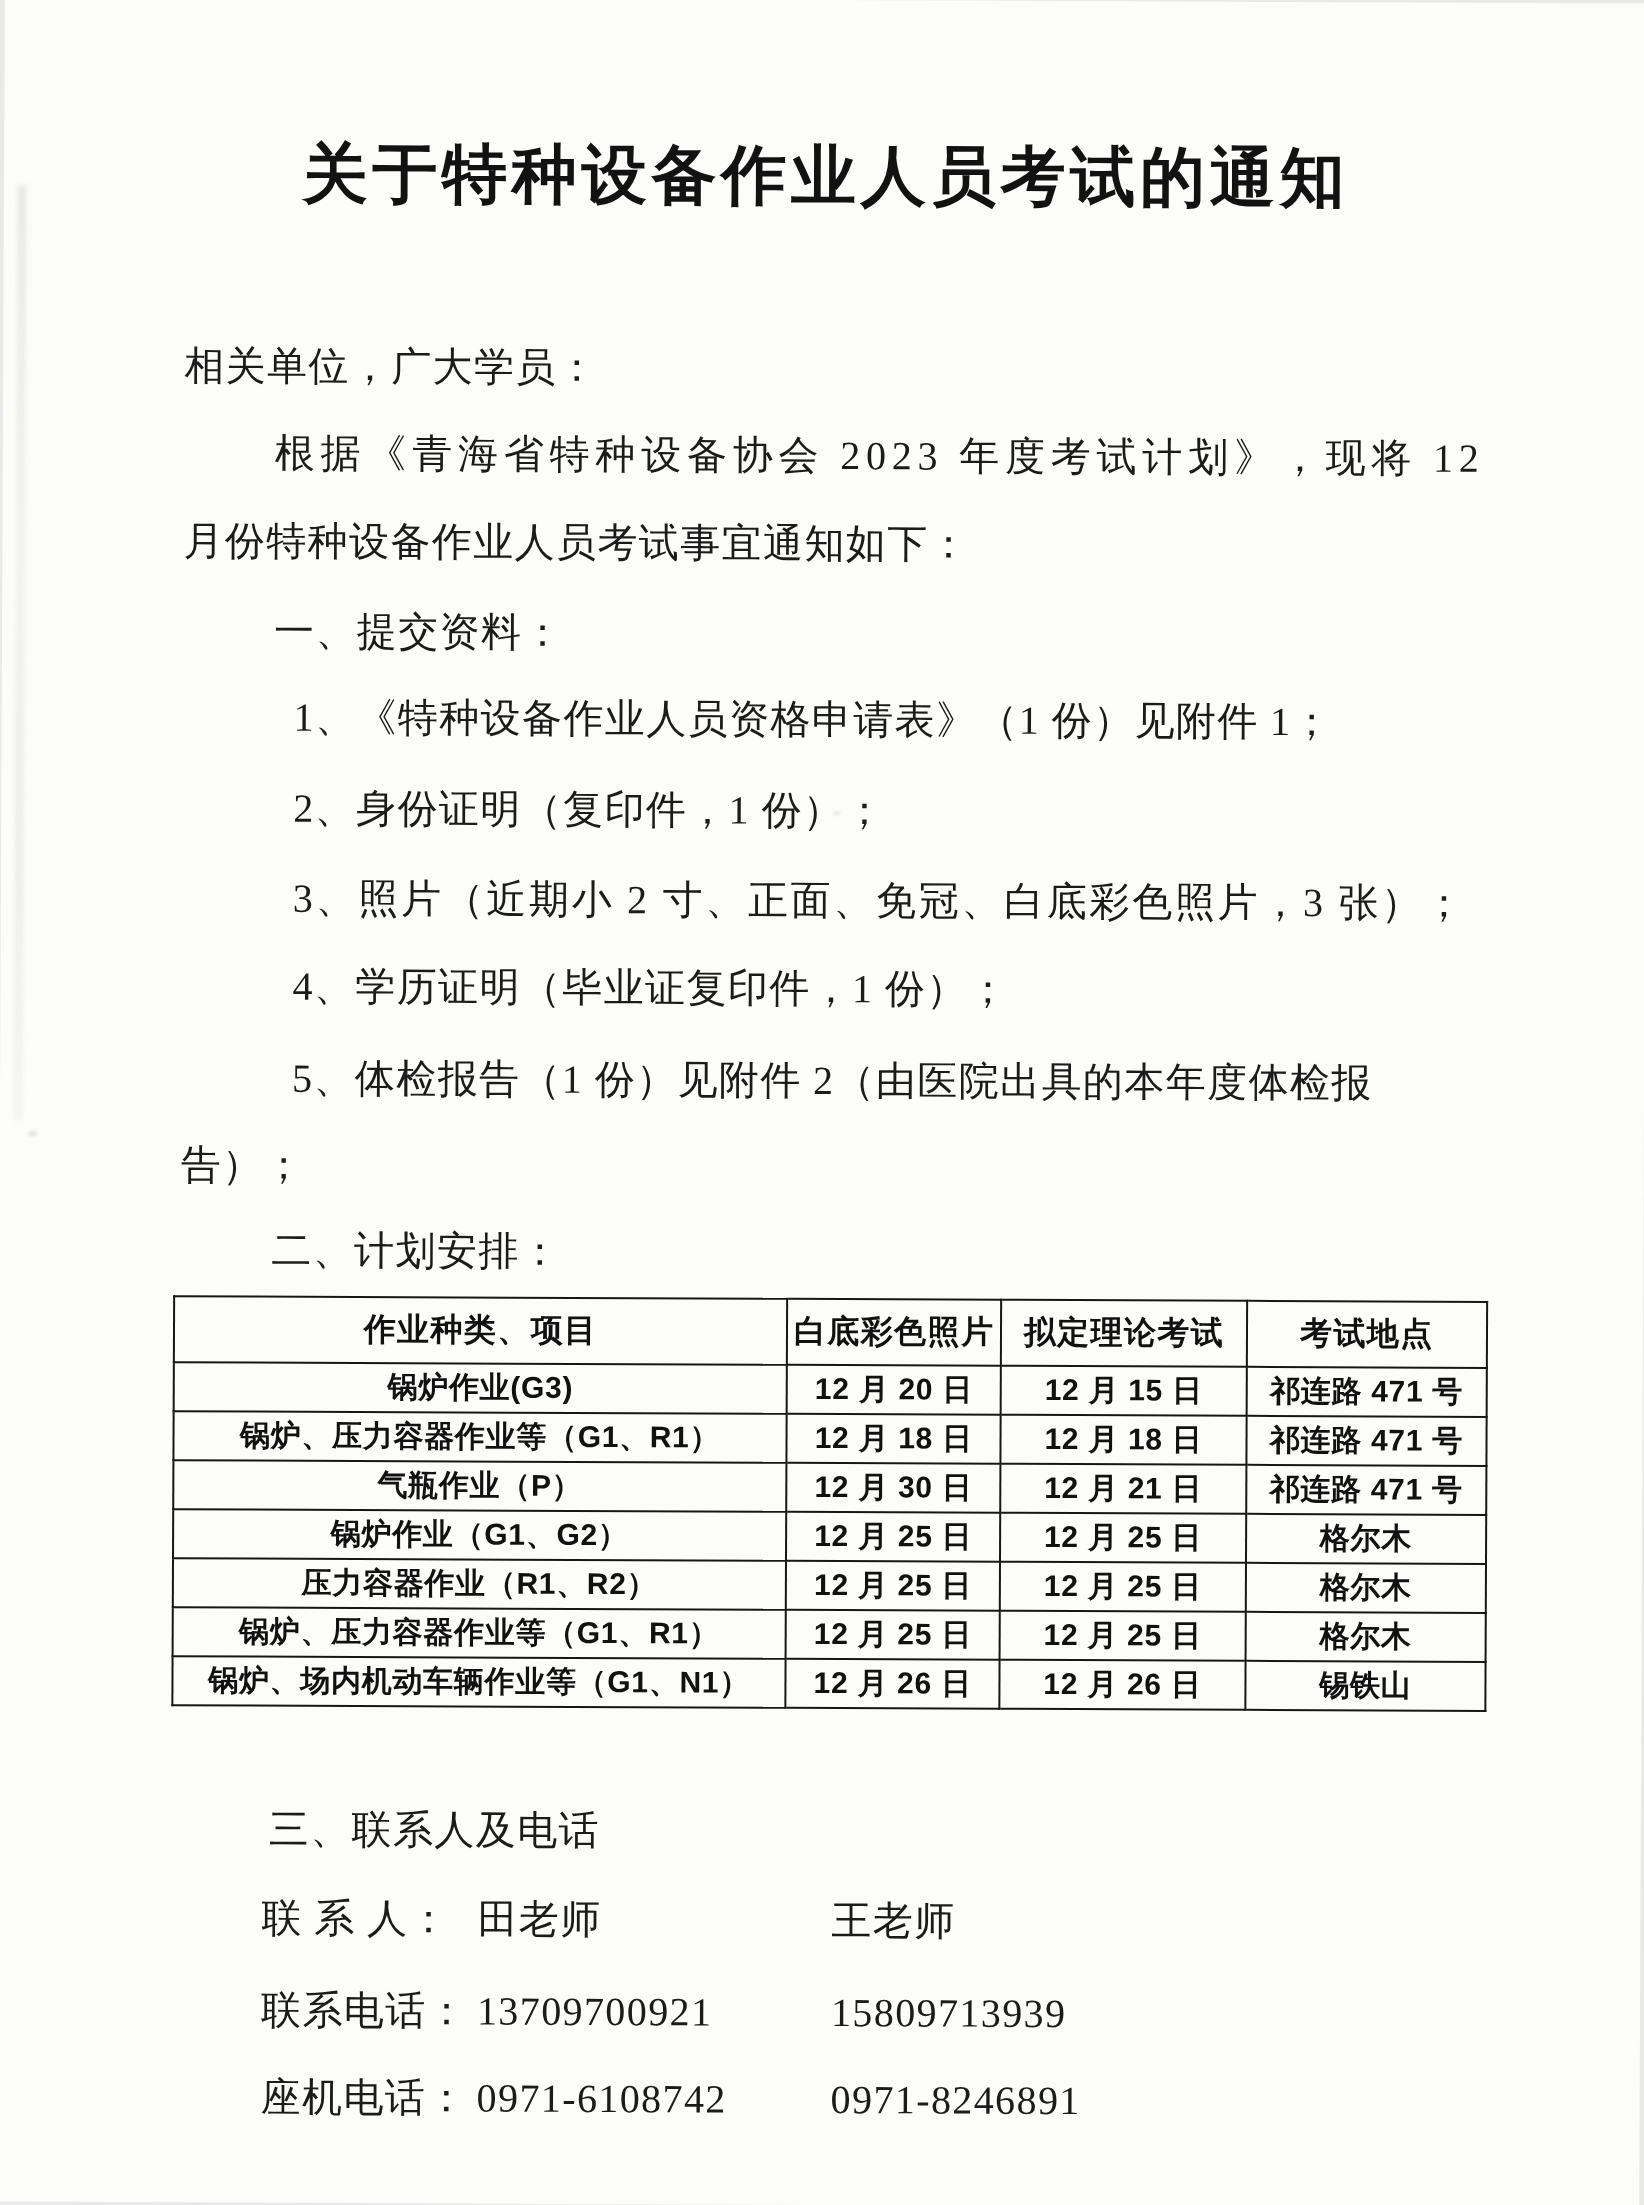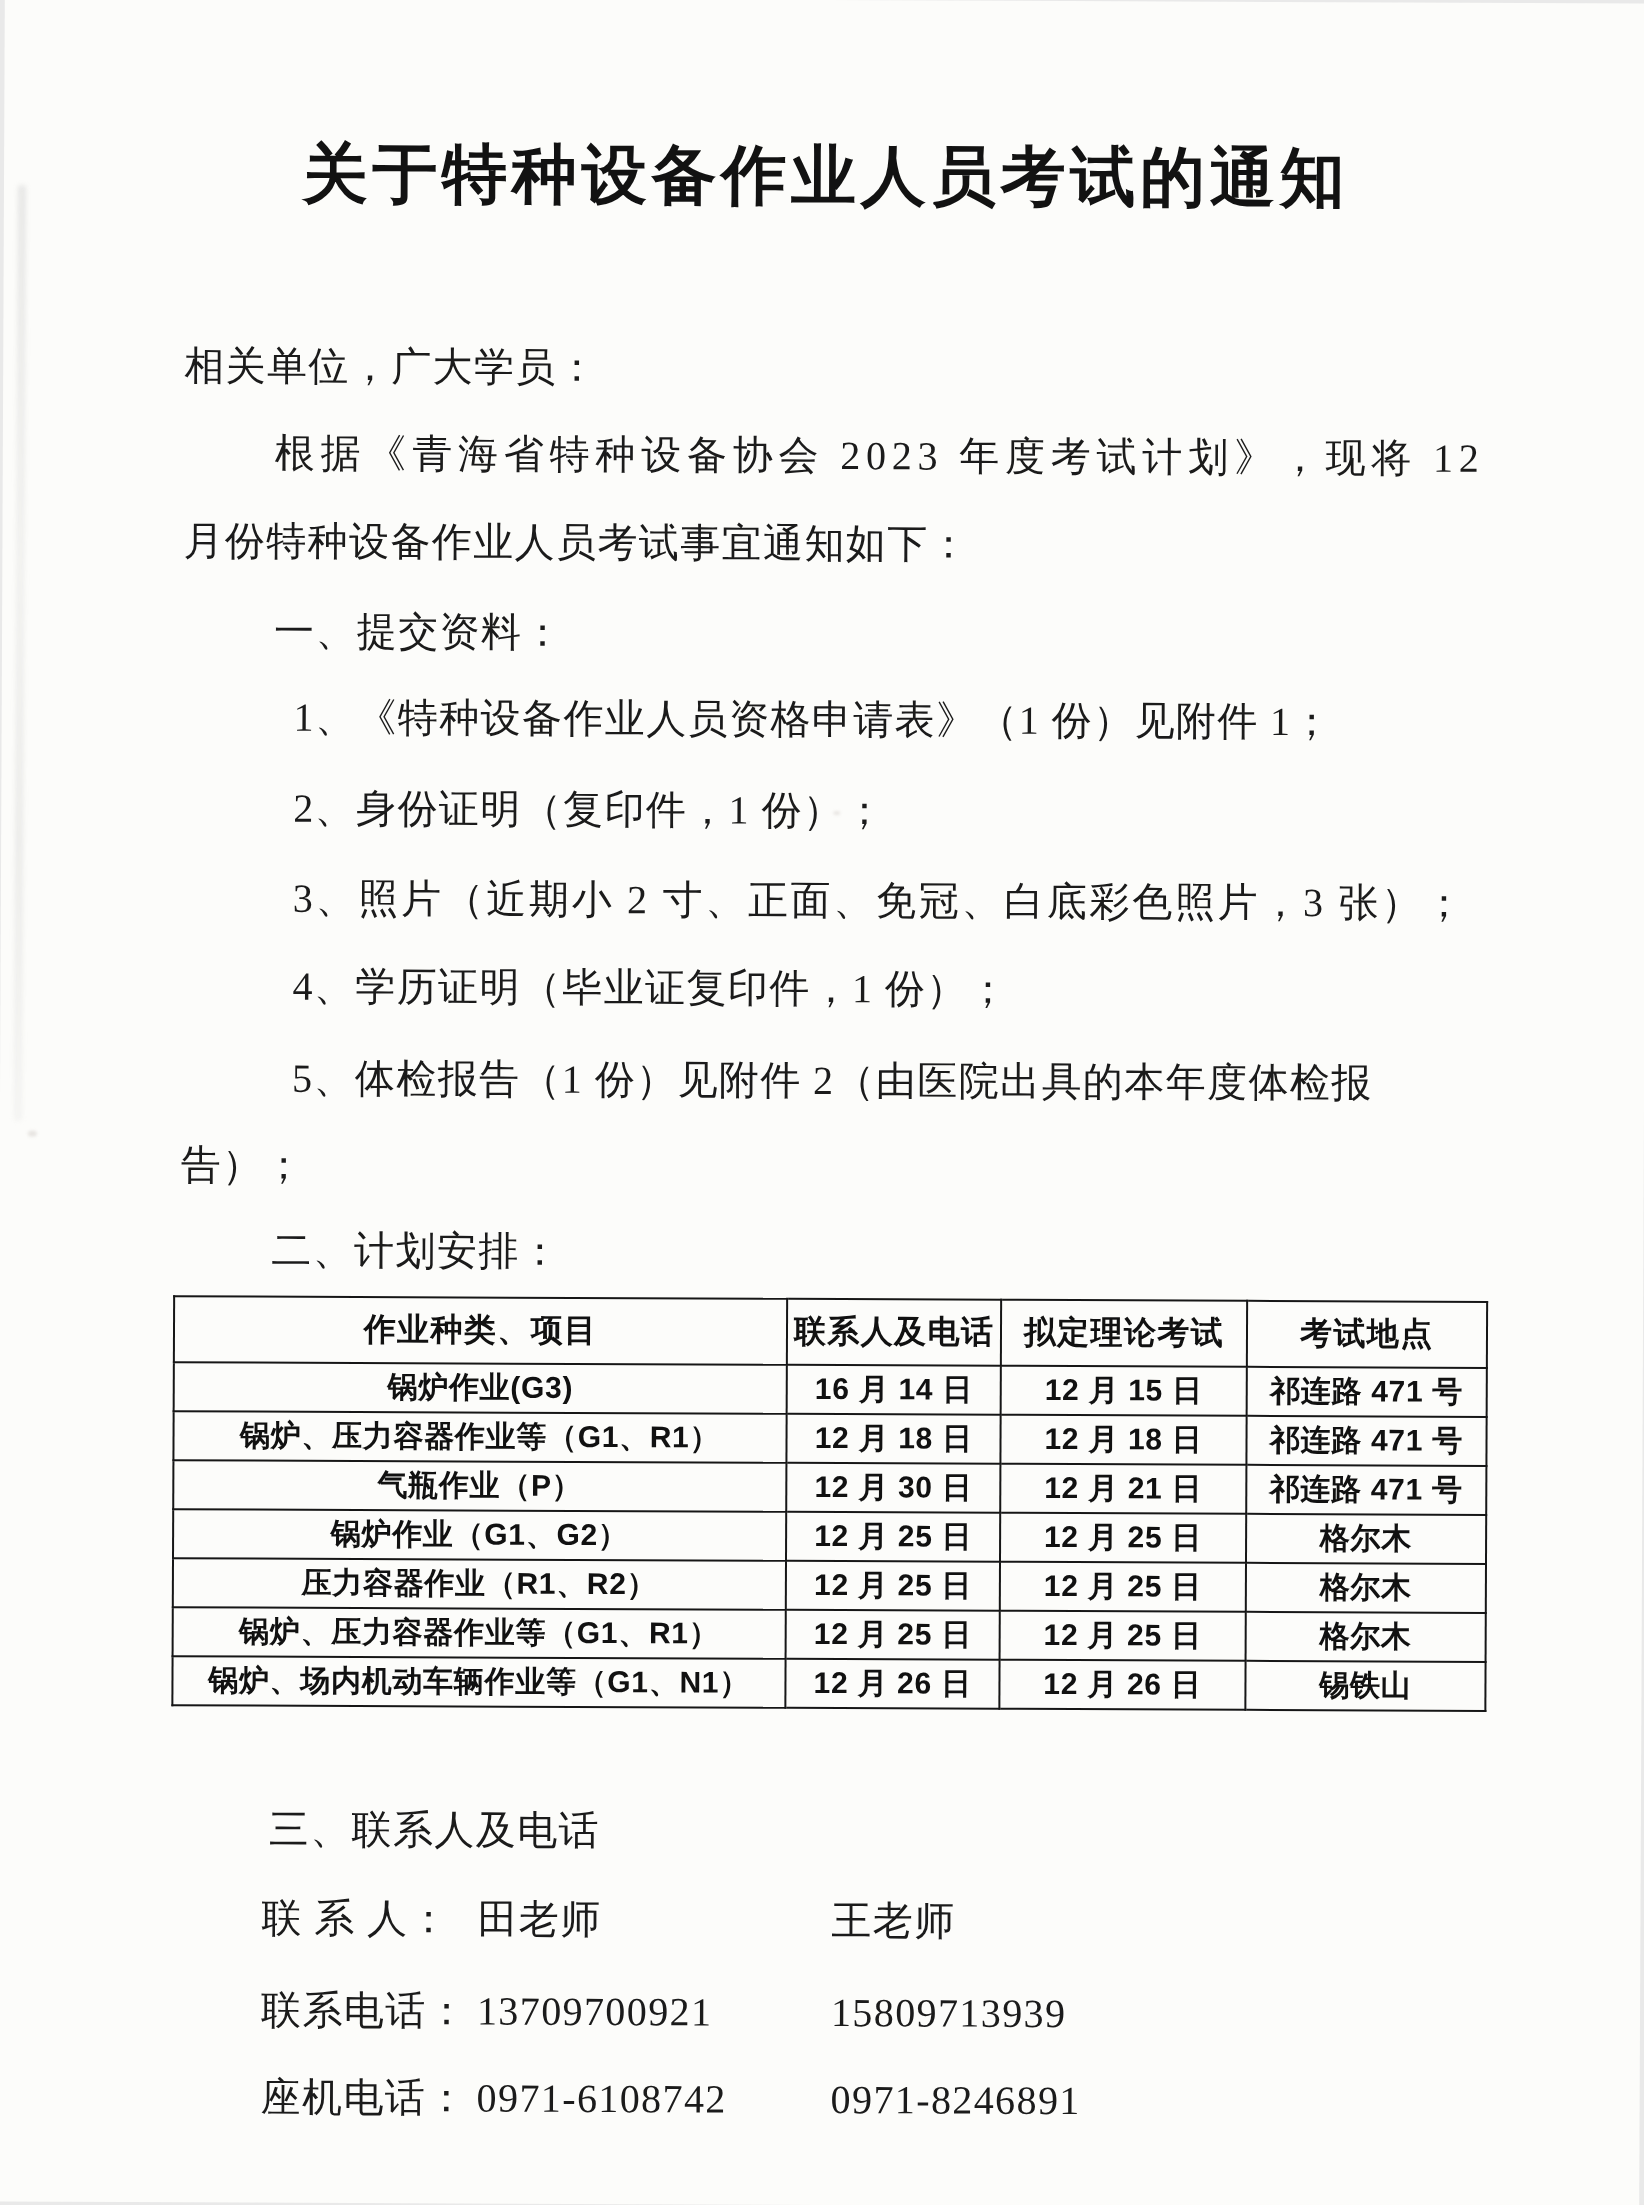--- a/index.html
+++ b/index.html
@@ -115,29 +115,29 @@
   <table class="schedule">
     <colgroup>
         <col class="c1">
         <col class="c2">
         <col class="c3">
         <col class="c4">
       </colgroup>
     <thead>
       <tr>
           <th>作业种类、项目</th>
-          <th>联系人及电话</th>
+          <th>白底彩色照片</th>
           <th>拟定理论考试</th>
           <th>考试地点</th>
         </tr>
     </thead>
     <tbody>
         <tr>
           <td>锅炉作业(G3)</td>
-          <td>16 月 14 日</td>
+          <td>12 月 20 日</td>
           <td>12 月 15 日</td>
           <td>祁连路 471 号</td>
         </tr>
         <tr>
           <td>锅炉、压力容器作业等（G1、R1）</td>
           <td>12 月 18 日</td>
           <td>12 月 18 日</td>
           <td>祁连路 471 号</td>
         </tr>
         <tr>

